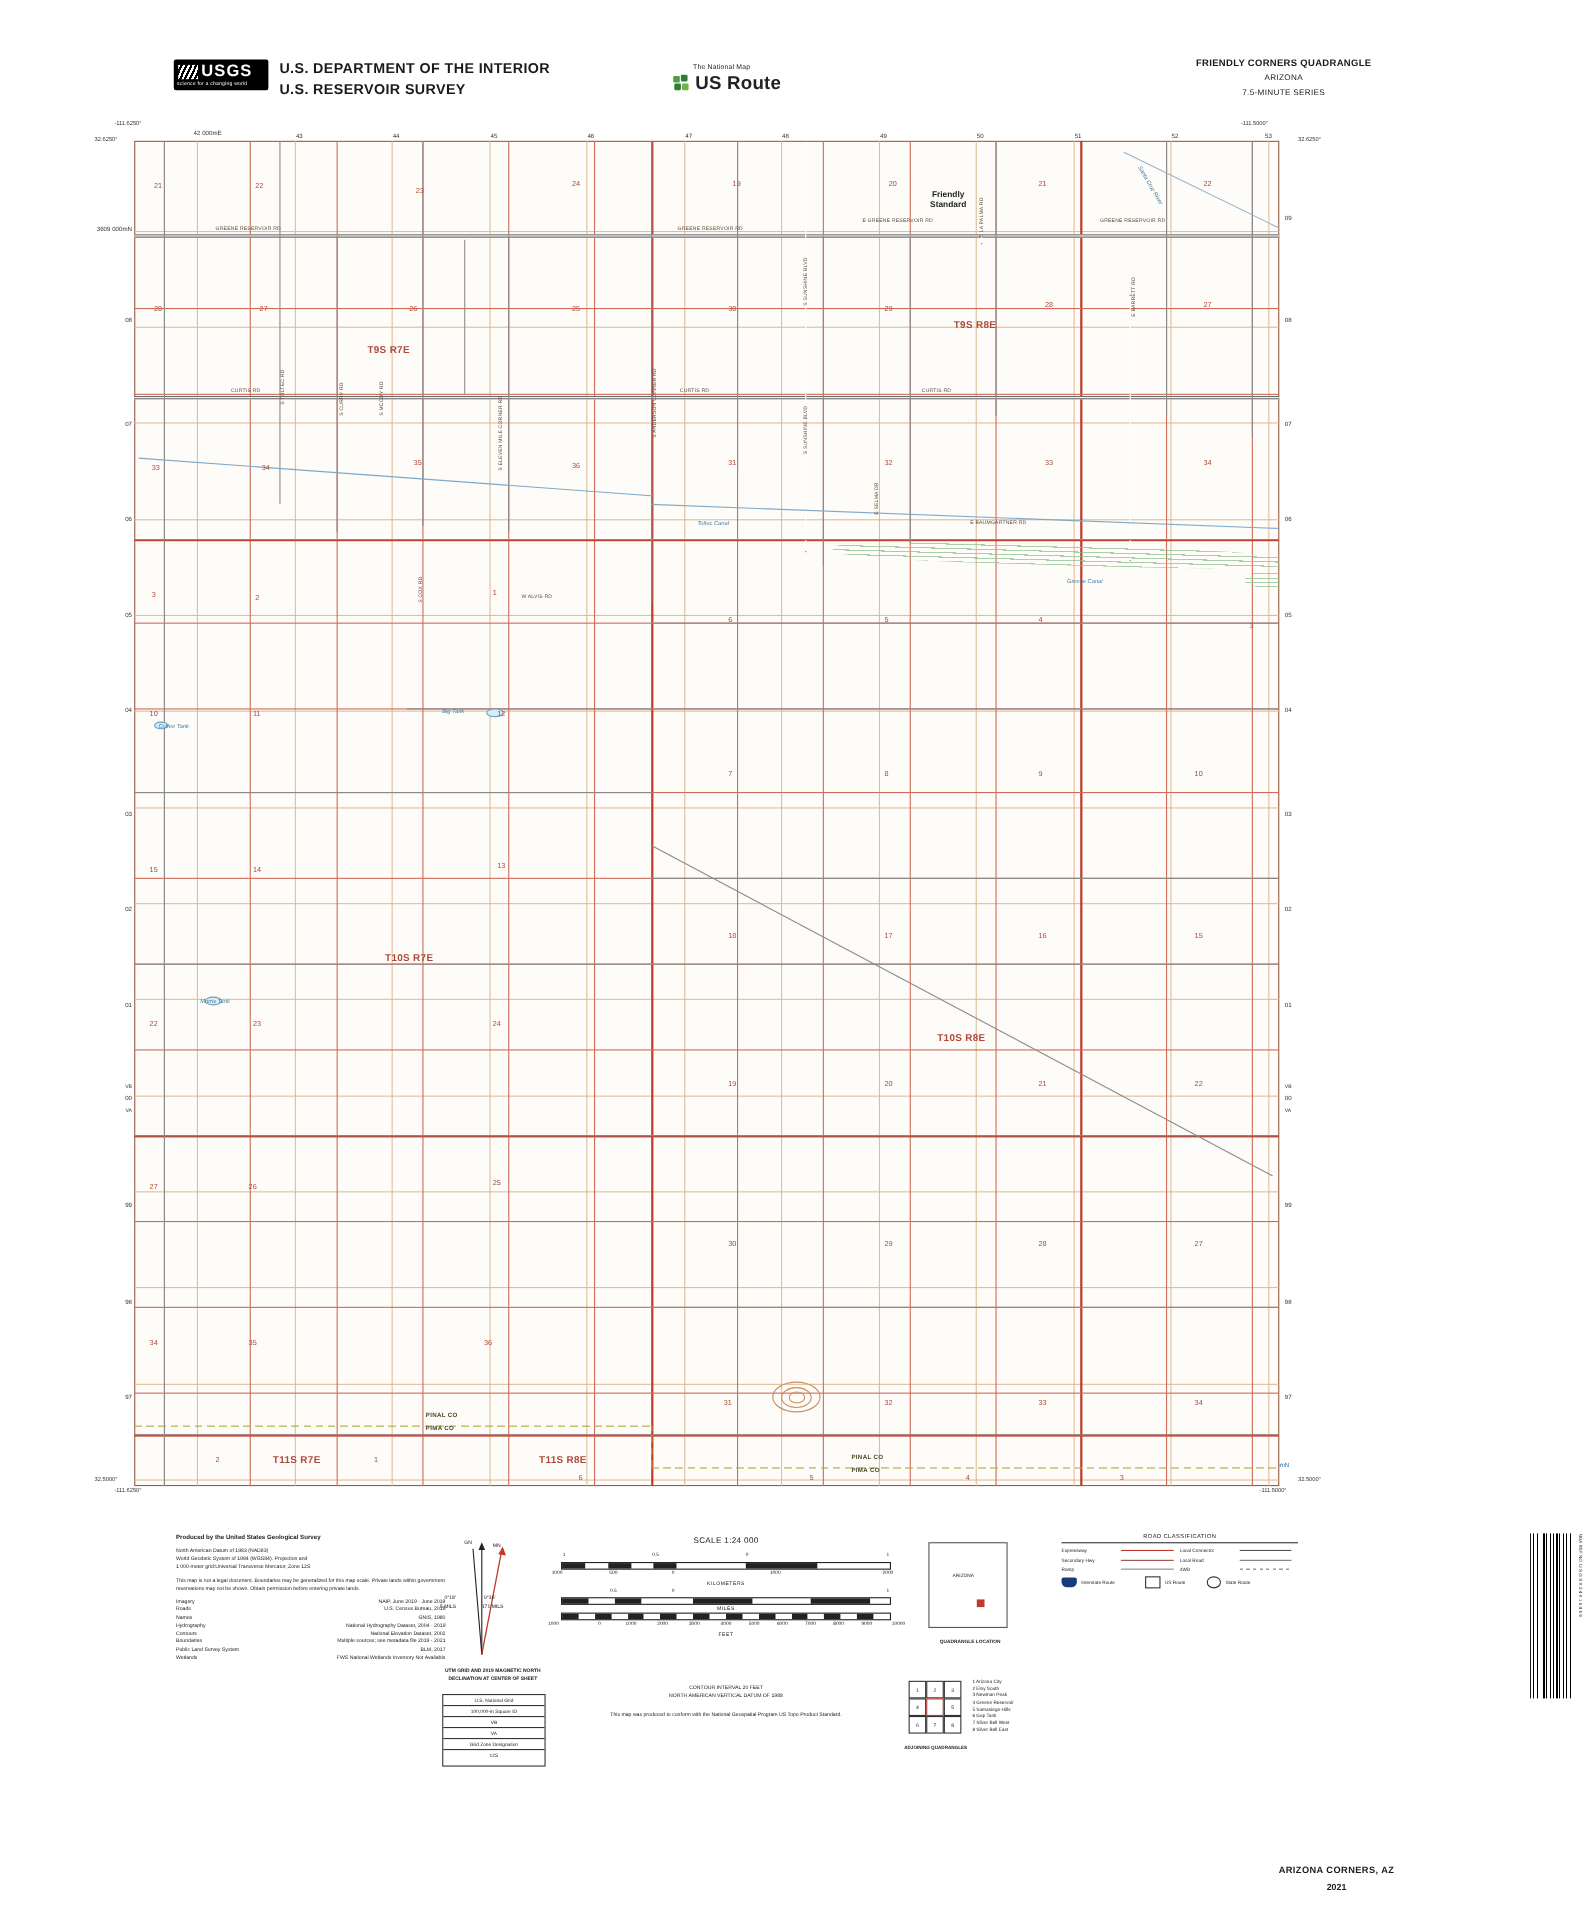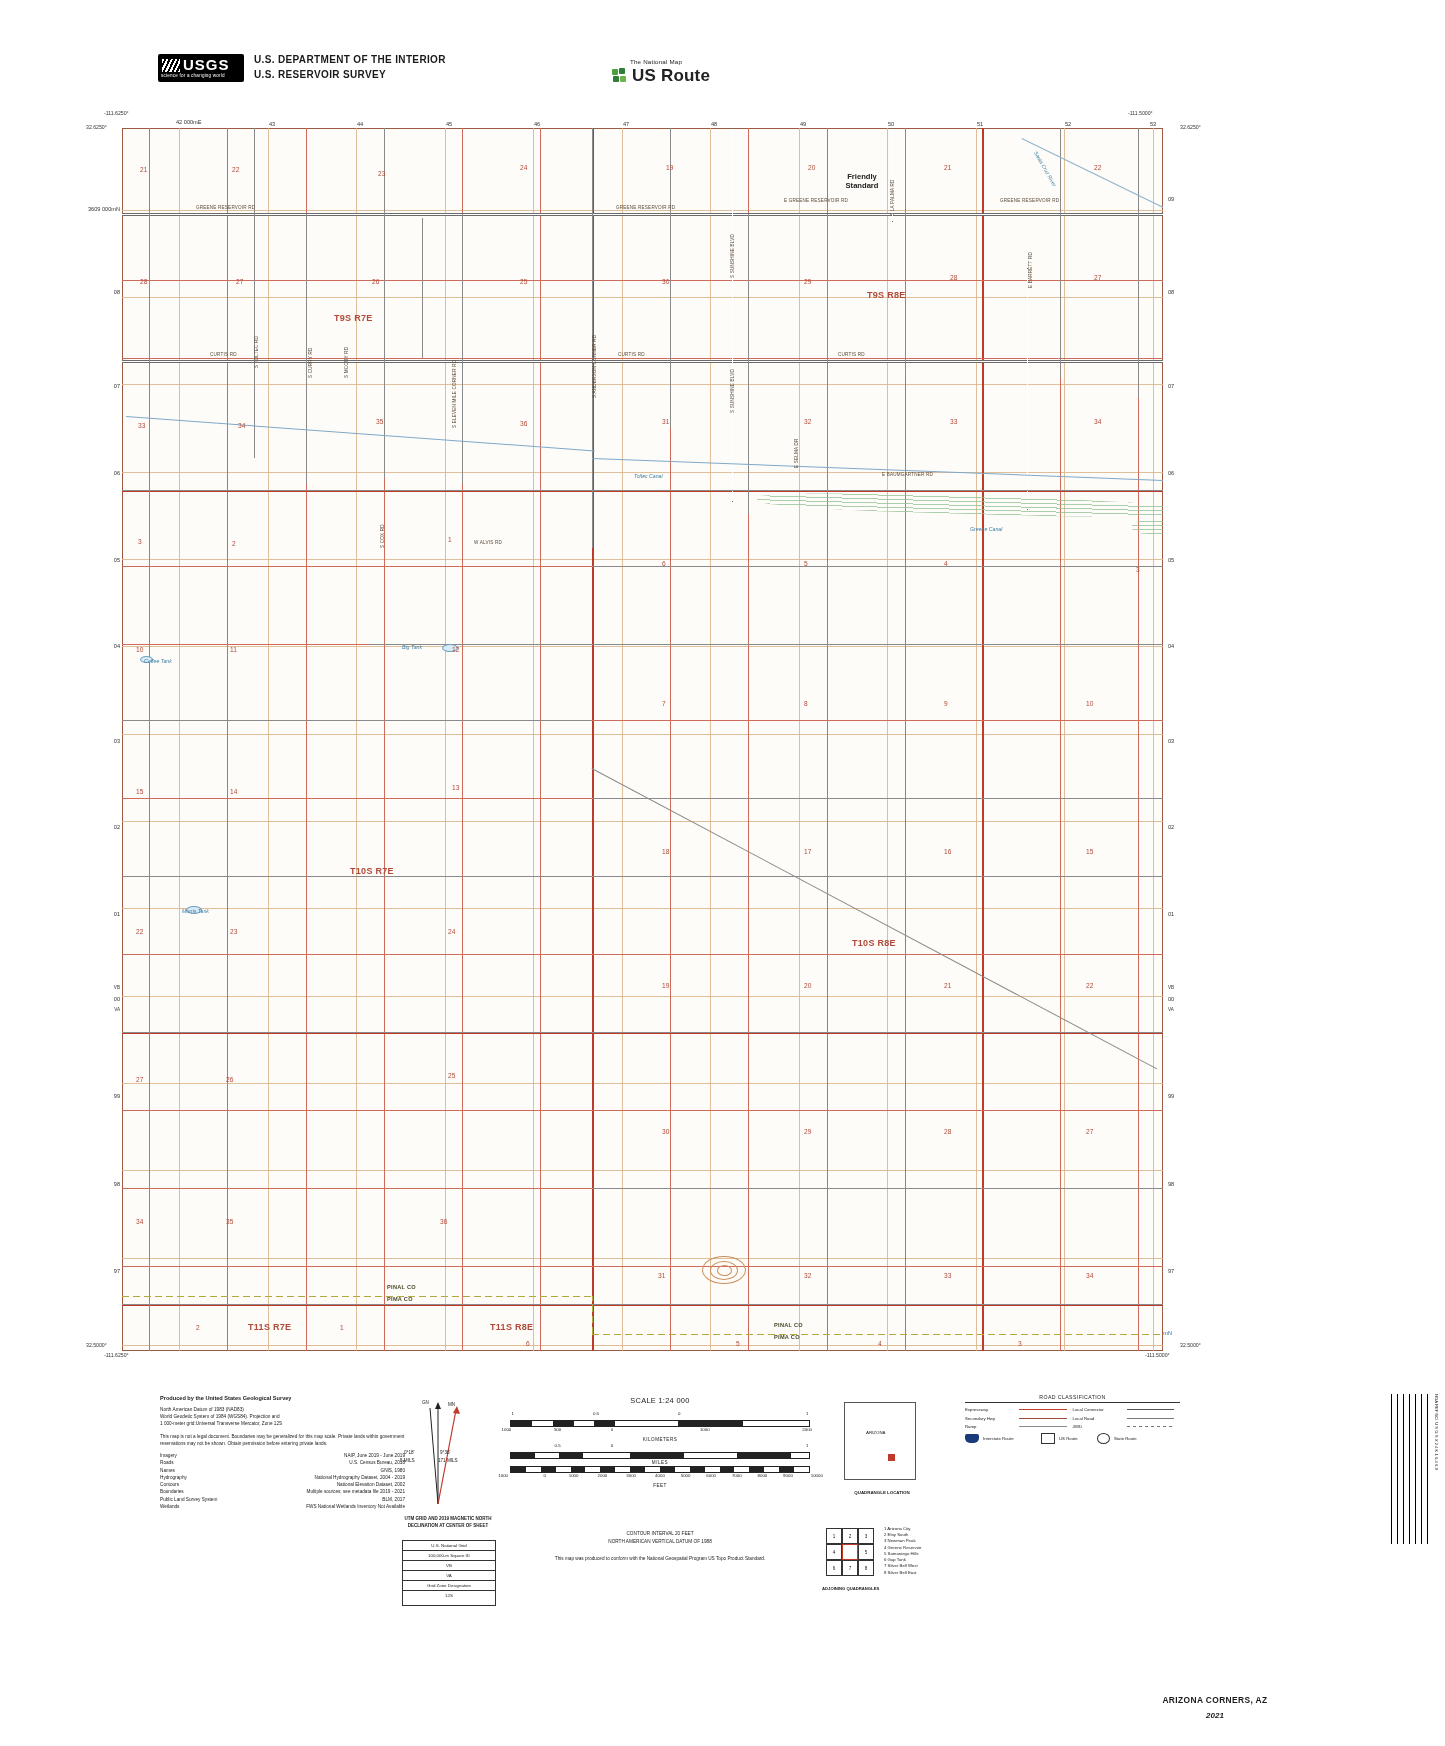--- a/index.html
+++ b/index.html
@@ -6,21 +6,21 @@
   body{width:1445px;height:1746px;position:relative;font-family:"Liberation Sans",sans-serif;color:#1a1a1a;overflow:hidden;}
   .sheet{position:absolute;left:0;top:0;width:1445px;height:1746px;}
 
   
   .hdr{position:absolute;left:0;top:0;width:1445px;height:105px;}
   .usgs-logo{position:absolute;left:158px;top:54px;width:86px;height:28px;background:#000;border-radius:2px;}
   .usgs-logo .wave{position:absolute;left:4px;top:5px;width:18px;height:13px;background:
       repeating-linear-gradient(115deg,#fff 0 2px,#000 2px 4px);}
   .usgs-logo .txt{position:absolute;left:25px;top:2px;color:#fff;font-size:15px;font-weight:bold;letter-spacing:1px;font-family:"Liberation Sans",sans-serif;}
   .usgs-logo .sub{position:absolute;left:3px;top:19px;color:#fff;font-size:4.6px;letter-spacing:.2px;}
-  .dept{position:absolute;left:254px;top:54px;font-size:10px;font-weight:bold;letter-spacing:.35px;}
+  .dept{position:absolute;left:254px;top:54px;font-size:13px;font-weight:bold;letter-spacing:.35px;}
   .dept div+div{margin-top:4px;}
   .ustopo{position:absolute;left:612px;top:58px;width:160px;text-align:left;}
   .ustopo .tnm{font-size:6.2px;letter-spacing:.2px;color:#222;margin-left:18px;}
   .ustopo .row{display:flex;align-items:center;margin-top:1px;}
   .ustopo .mark{width:16px;height:16px;margin-right:4px;position:relative;}
   .ustopo .mark i{position:absolute;display:block;width:6px;height:6px;background:#2b7a3d;border-radius:1px;}
   .ustopo .mark i:nth-child(1){left:0;top:1px;background:#4f9e3f;}
   .ustopo .mark i:nth-child(2){left:7px;top:0;background:#2f7d36;}
   .ustopo .mark i:nth-child(3){left:1px;top:8px;background:#2f7d36;}
   .ustopo .mark i:nth-child(4){left:8px;top:8px;background:#6fb44a;}
@@ -127,21 +127,21 @@
   .shields{display:flex;font-size:4.3px;margin-top:4px;align-items:center;}
   .shield-i{width:14px;height:9px;background:#1b3a7a;border-radius:2px 2px 5px 5px;margin-right:4px;}
   .shield-us{width:12px;height:9px;border:.7px solid #333;margin-right:4px;background:#fff;}
   .shield-st{width:11px;height:9px;border:.7px solid #333;border-radius:50%;margin-right:4px;background:#fff;}
 
   .barcode{position:absolute;right:14px;top:14px;width:40px;height:150px;background:
     repeating-linear-gradient(90deg,#000 0 1.2px,#fff 1.2px 2.6px,#000 2.6px 3.4px,#fff 3.4px 6px);}
   .barcode-txt{position:absolute;right:6px;top:14px;height:150px;font-size:4.2px;writing-mode:vertical-rl;}
   .footname{position:absolute;right:120px;top:315px;width:220px;text-align:center;}
   .footname .n{font-size:8.4px;font-weight:bold;letter-spacing:.4px;}
-  .footname .y{font-size:8px;font-weight:bold;margin-top:6px;font-style:italic;}
+  .footname .y{font-size:8px;font-weight:bold;margin-top:6px;}
 </style>
 </head>
 <body>
 
 <div class="sheet">
 
   <div class="hdr">
     <div class="usgs-logo">
       <span class="wave"></span>
       <span class="txt">USGS</span>
@@ -155,20 +155,25 @@
       <div class="tnm">The National Map</div>
       <div class="row">
         <span class="mark">
             <i></i>
             <i></i>
             <i></i>
             <i></i>
           </span>
         <span class="name">US Route</span>
       </div>
+    </div>
+    <div class="quad">
+      <div class="l1">FRIENDLY CORNERS QUADRANGLE</div>
+      <div class="l2">ARIZONA</div>
+      <div class="l3">7.5-MINUTE SERIES</div>
     </div>
   </div>
 
   <div class="corner" style="left:104px;top:110px;">-111.6250°</div>
   <div class="corner" style="left:86px;top:124px;">32.6250°</div>
   <div class="corner" style="left:1128px;top:110px;">-111.5000°</div>
   <div class="corner" style="left:1180px;top:124px;">32.6250°</div>
   <div class="corner" style="left:86px;top:1342px;">32.5000°</div>
   <div class="corner" style="left:104px;top:1352px;">-111.6250°</div>
   <div class="corner" style="left:1180px;top:1342px;">32.5000°</div>

